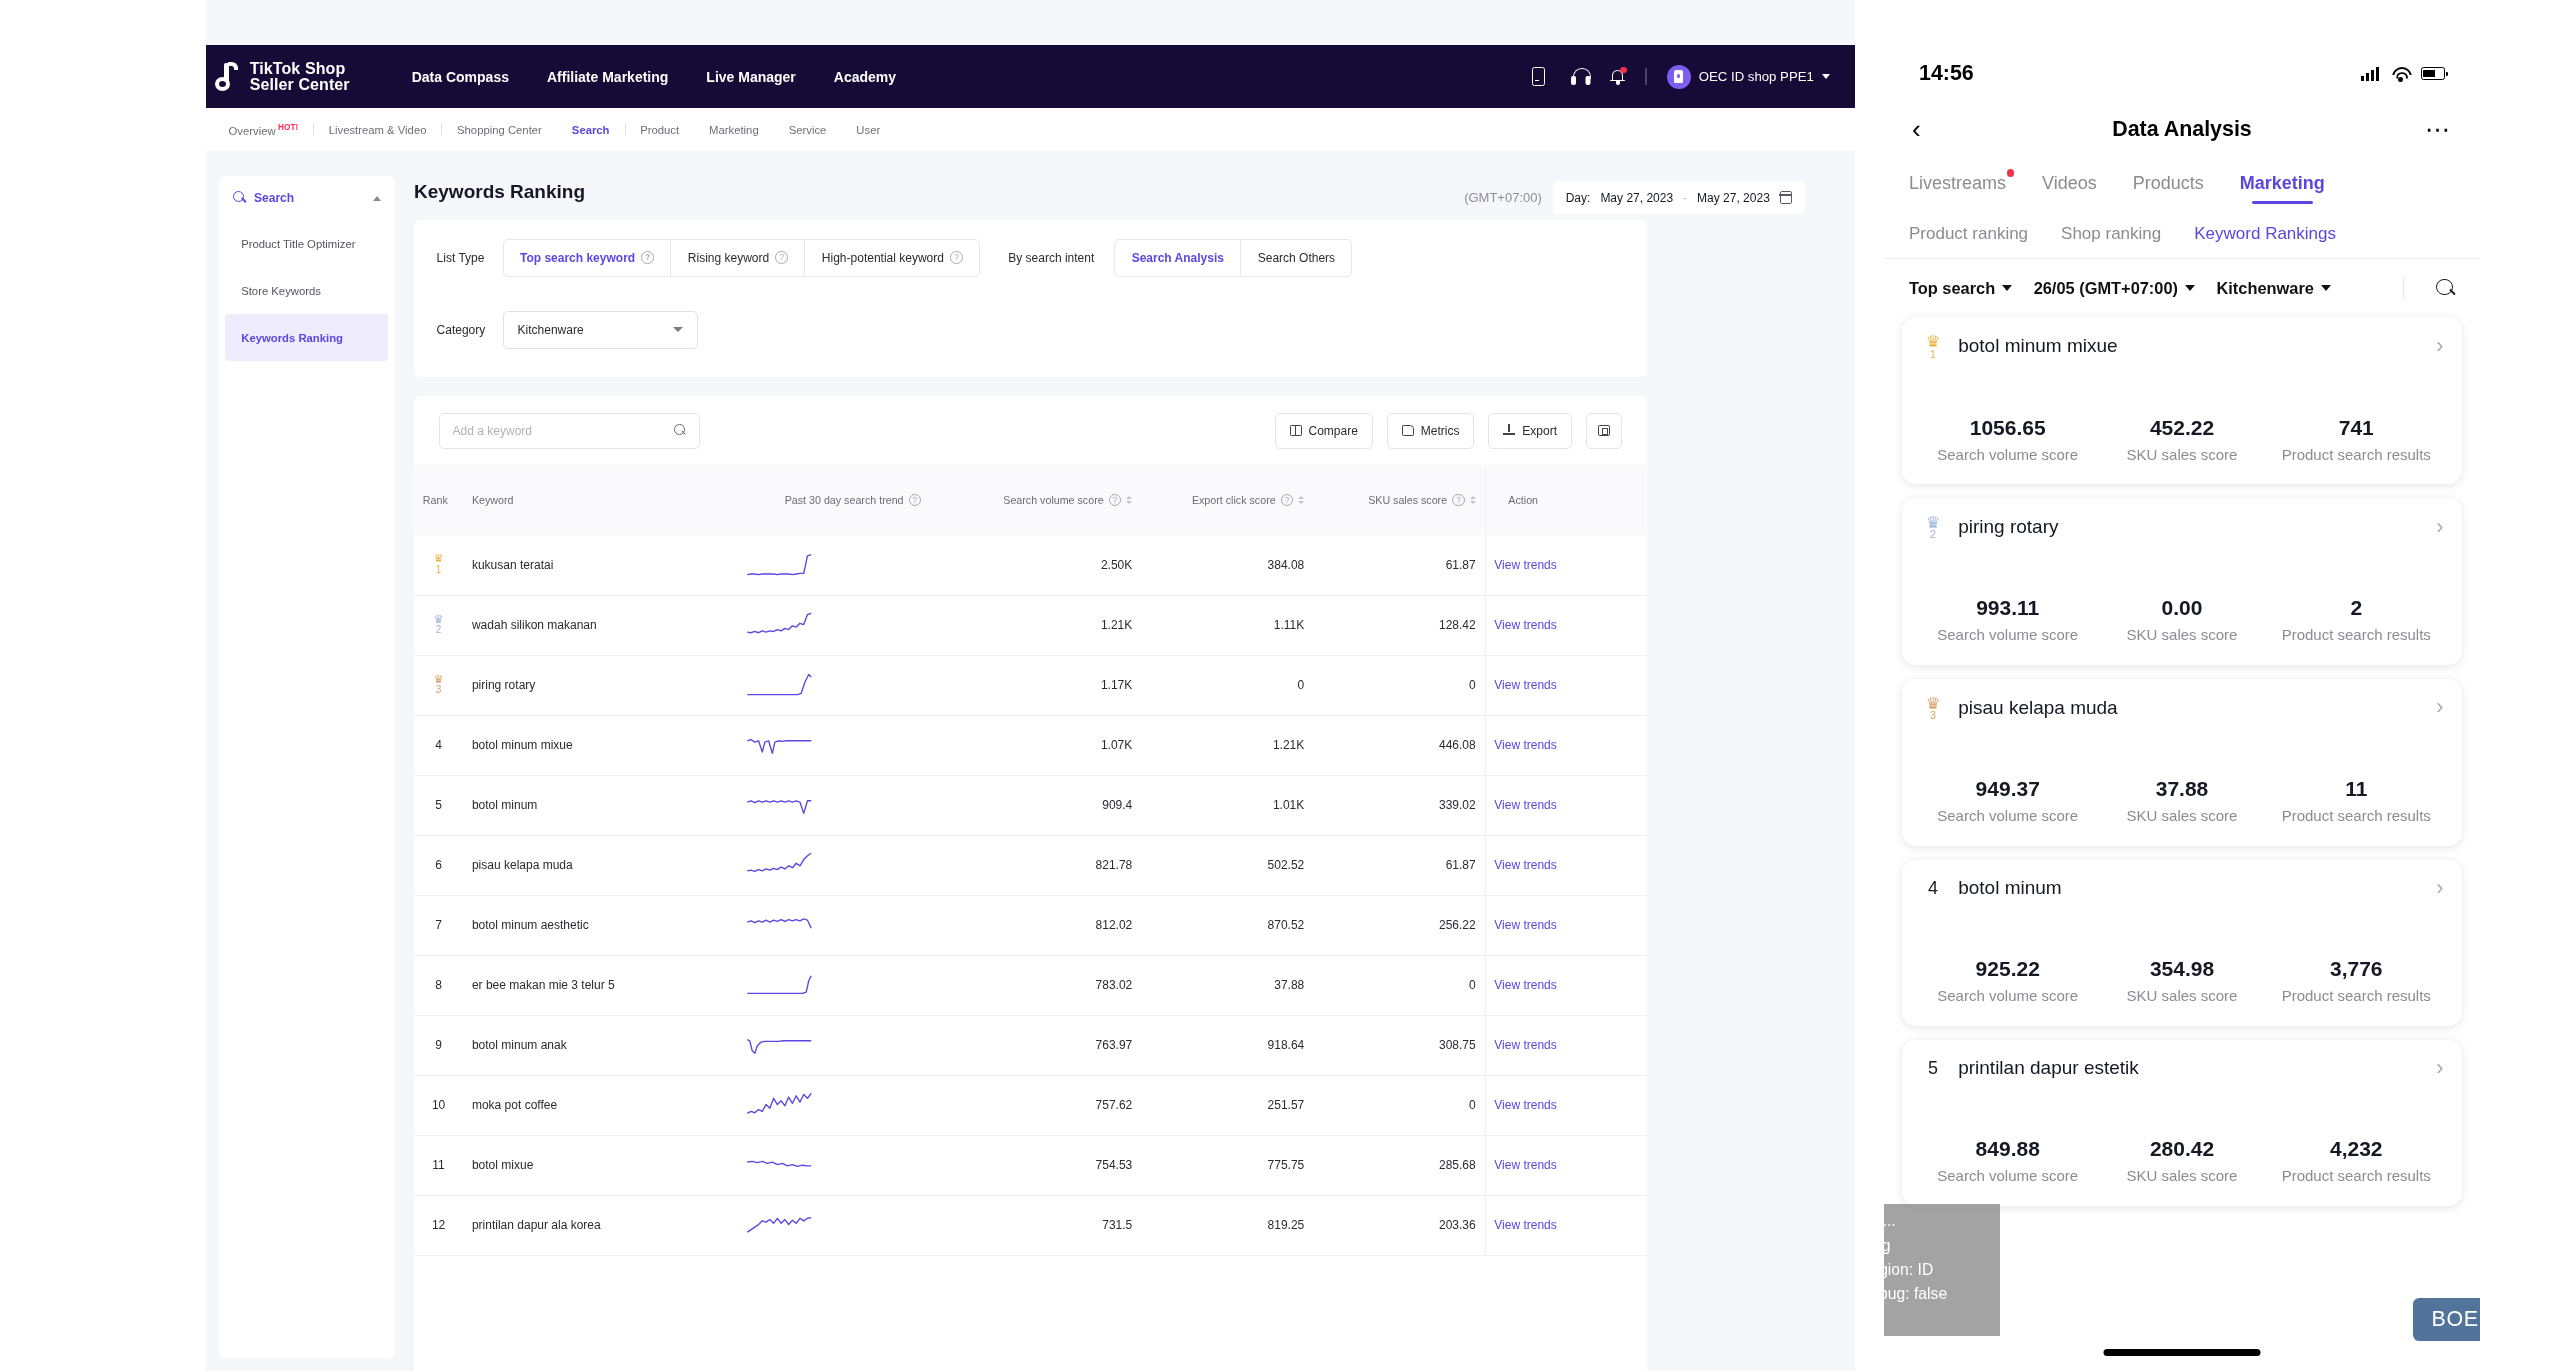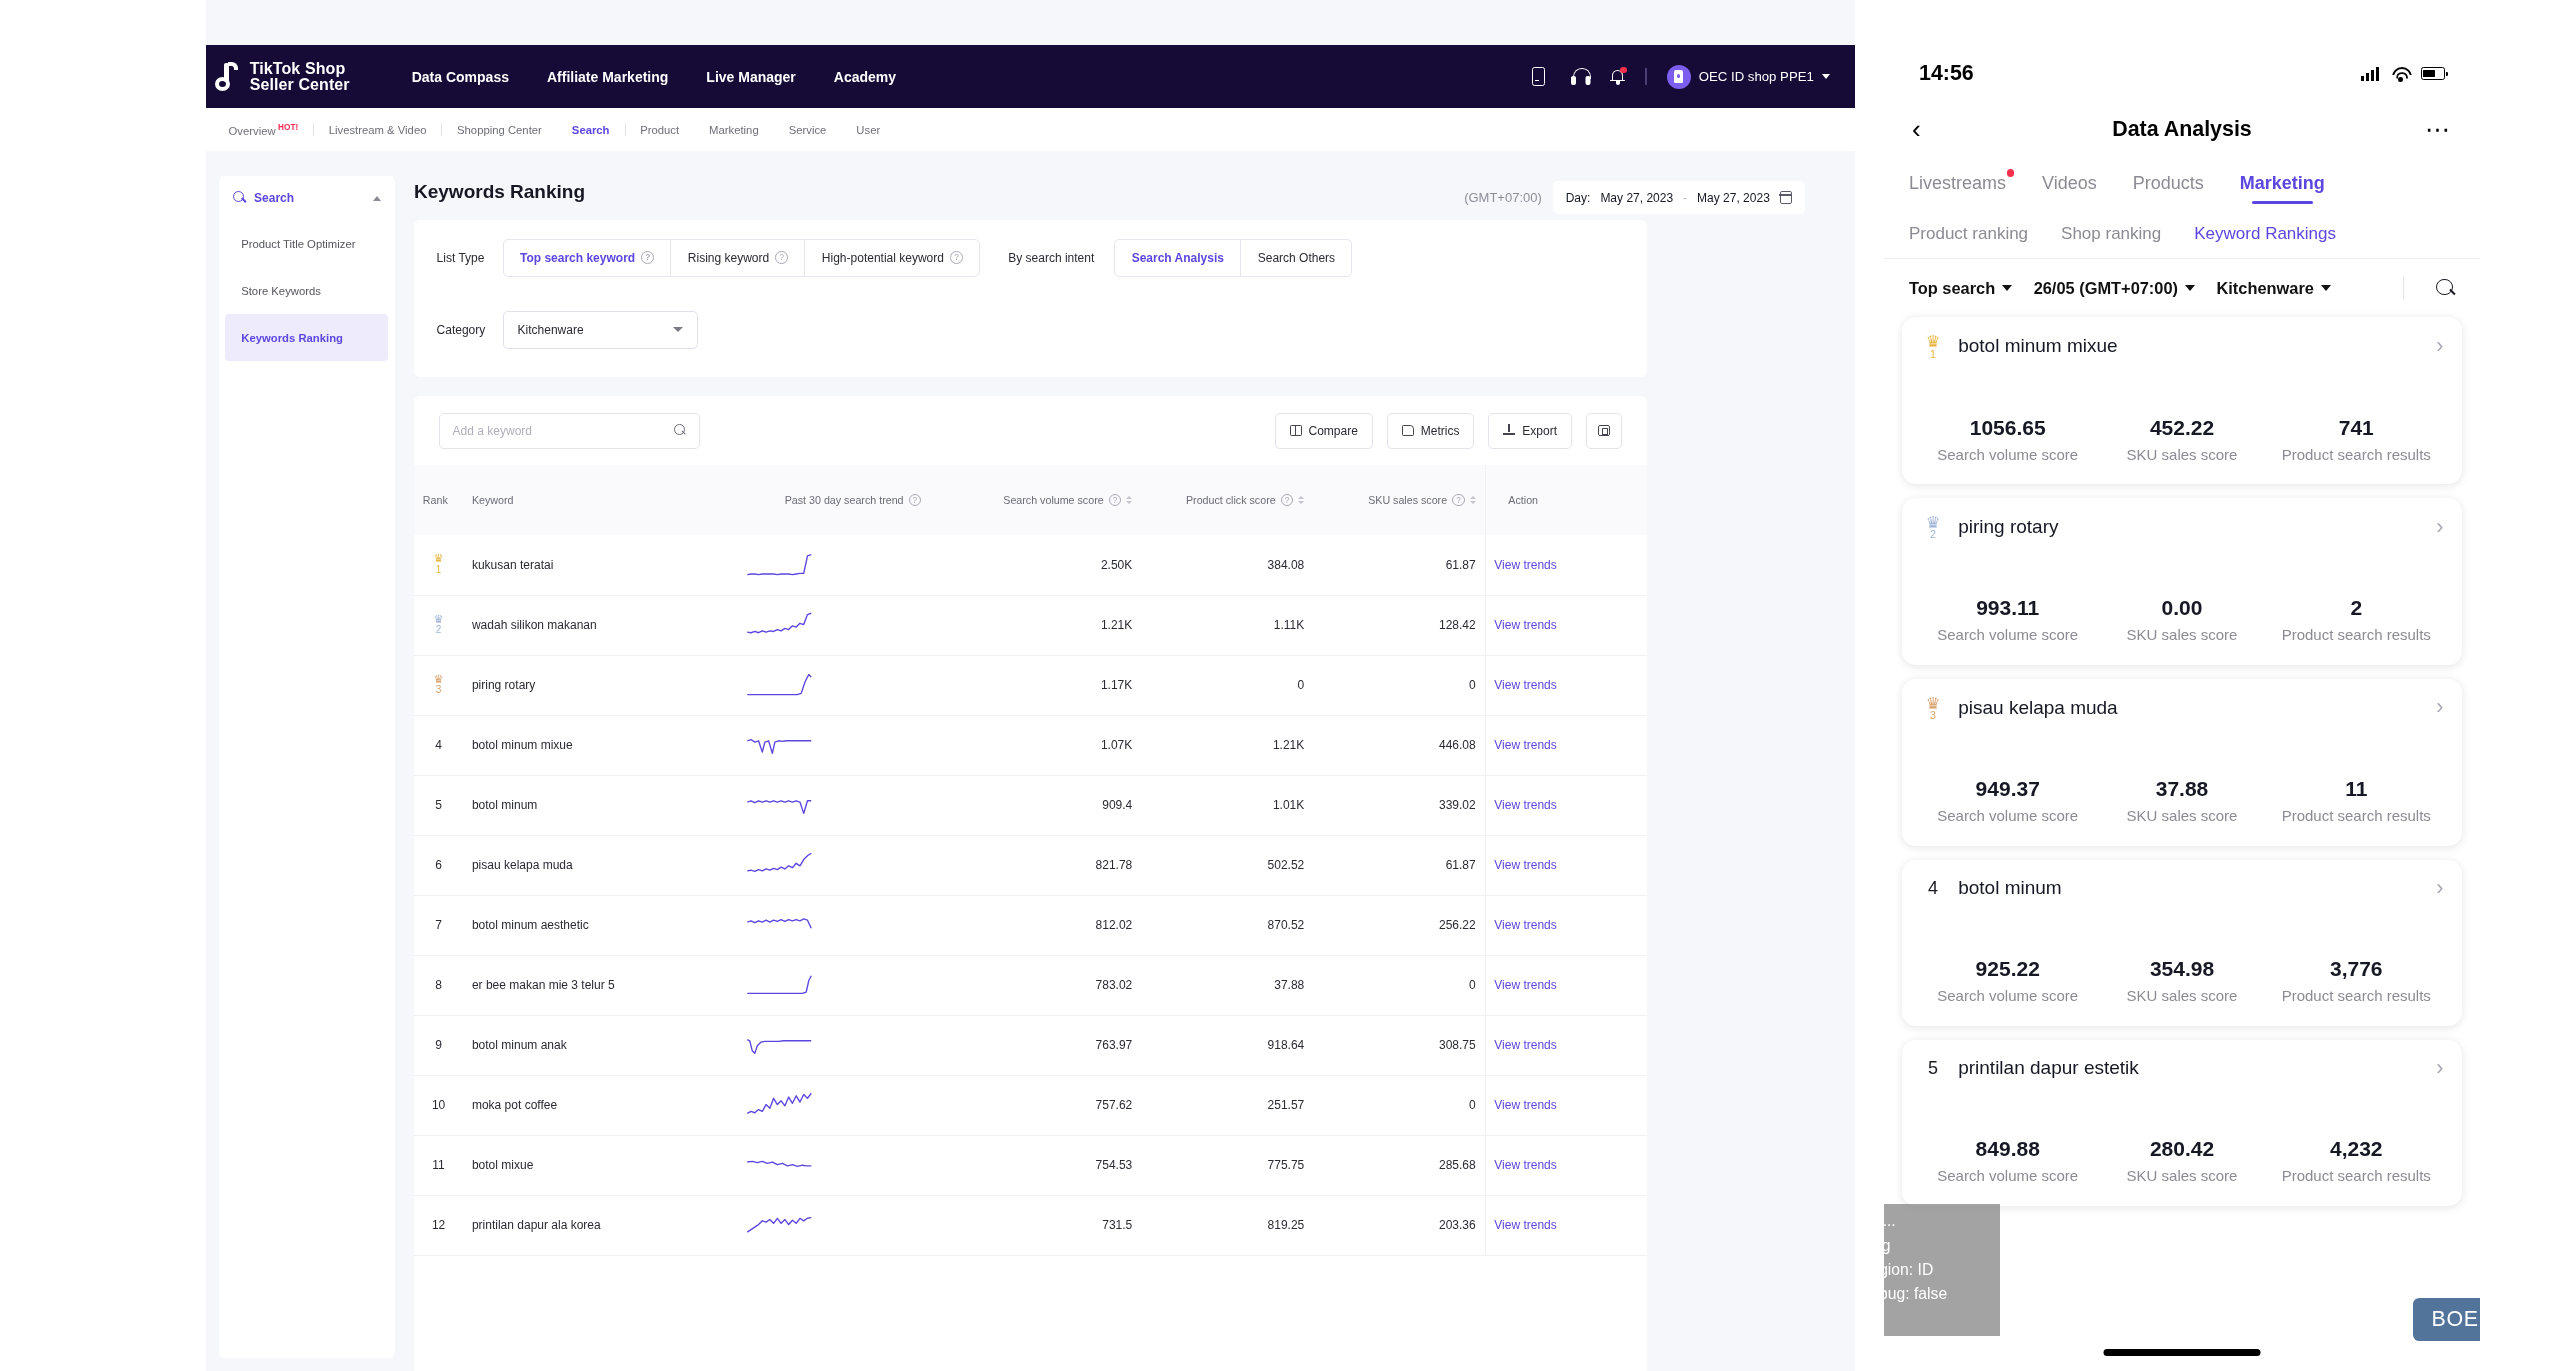--- a/index.html
+++ b/index.html
@@ -438,21 +438,21 @@
                 <span>Search volume score</span>
                 <span class="qm">?</span>
                 <span class="sort-ic">
                     <i class="up"></i>
                     <i class="dn"></i>
                   </span>
               </div>
             </th>
             <th>
               <div class="th-inner">
-                <span>Product click score</span>
+                <span>Export click score</span>
                 <span class="qm">?</span>
                 <span class="sort-ic">
                     <i class="up"></i>
                     <i class="dn"></i>
                   </span>
               </div>
             </th>
             <th>
               <div class="th-inner">
                 <span>SKU sales score</span>

